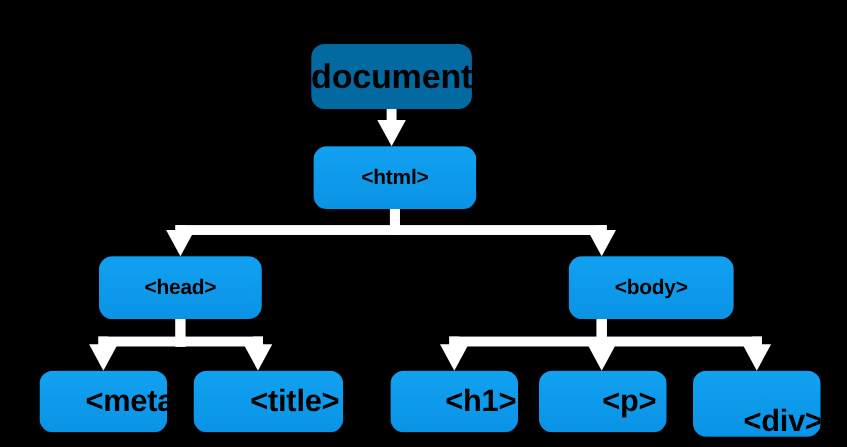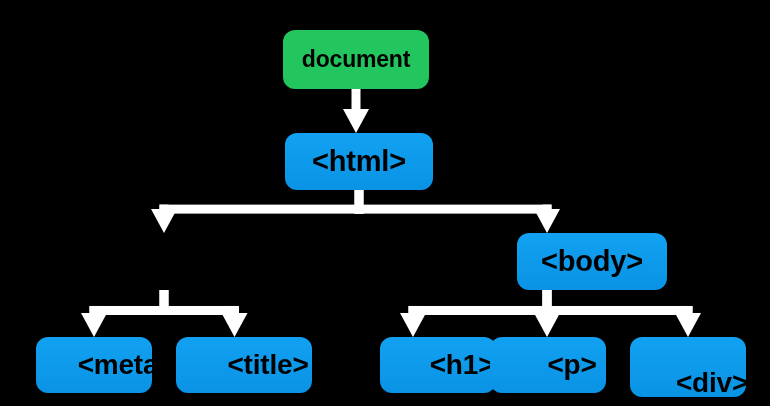--- a/index.html
+++ b/index.html
@@ -35,27 +35,28 @@
     color: #000000;
     font-weight: bold;
     letter-spacing: -0.2px;
     z-index: 2;
   }
   .node-label {
     display: block;
     line-height: 1;
   }
   .node-root {
-    background: #22c55e;
-    font-size: 23px;
+    background: #0369a1;
+    font-size: 31px;
+    margin-top: 10px;
   }
   .node-el {
     background: #0d98eb;
     background-image: linear-gradient(to bottom, #12a1f2 0%, #0a93e4 100%);
-    font-size: 29px;
+    font-size: 19px;
   }
   .node-leaf {
     font-size: 28px;
     padding-left: 48px;
   }
 </style>
 </head>
 <body>
 
 <div id="canvas">
@@ -88,30 +89,33 @@
       <rect x="542.5" y="305.98" width="150" height="9" fill="#ffffff"></rect>
       <rect x="683.5" y="305.98" width="9" height="8.019999999999982" fill="#ffffff"></rect>
       <polygon points="675,313 701,313 688,337" fill="#ffffff"></polygon>
     </svg>
 <div class="node node-root" style="left: 283px; top: 30px; width: 146px; height: 59px;">
       <span class="node-label">document</span>
     </div>
     <div class="node node-el" style="left: 285px; top: 133px; width: 148px; height: 57px;">
       <span class="node-label">&lt;html&gt;</span>
     </div>
+    <div class="node node-el" style="left: 90px; top: 233px; width: 148px; height: 57px;">
+      <span class="node-label">&lt;head&gt;</span>
+    </div>
     <div class="node node-el" style="left: 472px; top: 233px; width: 150px; height: 57px; margin-left: 45px;">
       <span class="node-label">&lt;body&gt;</span>
     </div>
     <div class="node node-el node-leaf" style="left: 36px; top: 337px; width: 116px; height: 56px;">
       <span class="node-label">&lt;meta</span>
     </div>
     <div class="node node-el node-leaf" style="left: 176px; top: 337px; width: 136px; height: 56px;">
       <span class="node-label">&lt;title&gt;</span>
     </div>
-    <div class="node node-el node-leaf" style="left: 355px; top: 337px; width: 116px; height: 56px; margin-left: 25px;">
+    <div class="node node-el node-leaf" style="left: 355px; top: 337px; width: 116px; height: 56px;">
       <span class="node-label">&lt;h1&gt;</span>
     </div>
     <div class="node node-el node-leaf" style="left: 490px; top: 337px; width: 116px; height: 56px;">
       <span class="node-label">&lt;p&gt;</span>
     </div>
     <div class="node node-el node-leaf" style="left: 630px; top: 337px; width: 116px; height: 60px; align-items: flex-end;">
       <span class="node-label">&lt;div&gt;</span>
     </div>
   </div>
 

